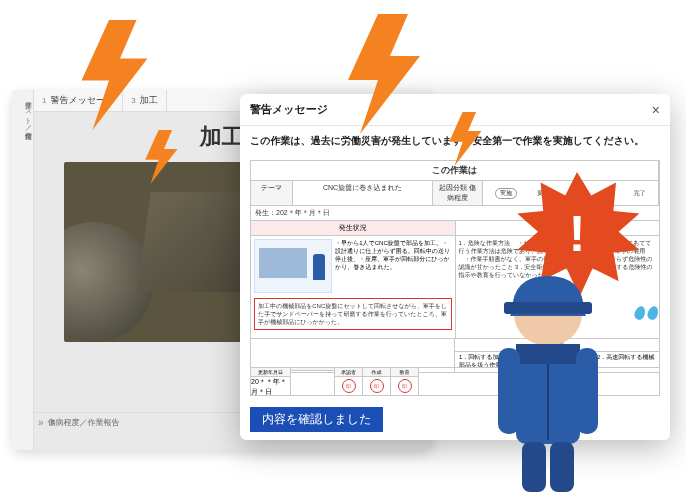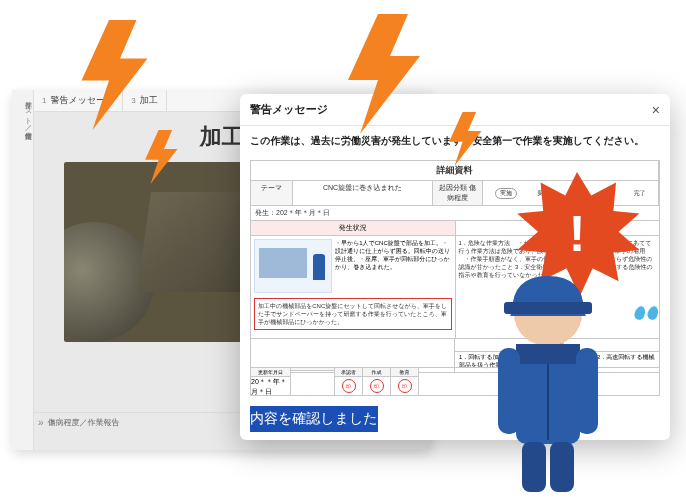--- a/index.html
+++ b/index.html
@@ -58,21 +58,21 @@
 
 .sheet .sigrow{display:flex;position:absolute;left:0;right:0;bottom:0;border-top:1px solid #c8c8c8;height:28px}
 .sheet .sigrow .sc{border-right:1px solid #c8c8c8;display:flex;flex-direction:column}
 .sheet .sigrow .sc .sh{font-size:5px;text-align:center;border-bottom:1px solid #c8c8c8;padding:1px;background:#f5f5f5}
 .sheet .sigrow .sc .sv{flex:1;display:flex;align-items:center;justify-content:center}
 .sheet .sigrow .sc:nth-child(1){width:40px}
 .sheet .sigrow .sc:nth-child(2){width:44px}
 .sheet .sigrow .sc:nth-child(3),.sheet .sigrow .sc:nth-child(4),.sheet .sigrow .sc:nth-child(5){width:28px}
 .sheet .stamp{width:14px;height:14px;border:1px solid #d33;border-radius:50%;display:flex;align-items:center;justify-content:center;color:#d33;font-size:5px}
 
-.modal .confirm{position:absolute;left:10px;bottom:8px;background:#1b4fb5;color:#fff;font-size:14px;padding:4px 0;border:none;cursor:pointer}
+.modal .confirm{position:absolute;left:10px;bottom:8px;background:#1b4fb5;color:#fff;font-size:12px;padding:4px 12px;border:none;cursor:pointer}
 
 
 .bolt{position:absolute;color:#f58220}
 .bolt svg{display:block}
 .b1{left:60px;top:20px;width:120px;height:110px}
 .b2{left:320px;top:14px;width:140px;height:120px}
 .b3{left:136px;top:130px;width:56px;height:54px}
 .b4{left:440px;top:112px;width:56px;height:54px}
 
 
@@ -113,21 +113,21 @@
 
   <div class="modal">
     <div class="hdr">
       <h3>警告メッセージ</h3>
       <div class="x">×</div>
     </div>
     <div class="msg">この作業は、過去に労働災害が発生しています。安全第一で作業を実施してください。</div>
 
     <div class="sheet">
       <div class="tline">
-          <div class="cell titlecell">詳細資料</div>
+          <div class="cell titlecell">この作業は</div>
         </div>
       <div class="tline row2">
         <div class="cell">テーマ</div>
         <div class="cell">CNC旋盤に巻き込まれた</div>
         <div class="cell">起因分類
 傷病程度</div>
         <div class="cell">
           <span class="tag on">実施</span>
           <span class="tag">変更</span>
           <span class="tag">中止</span>

